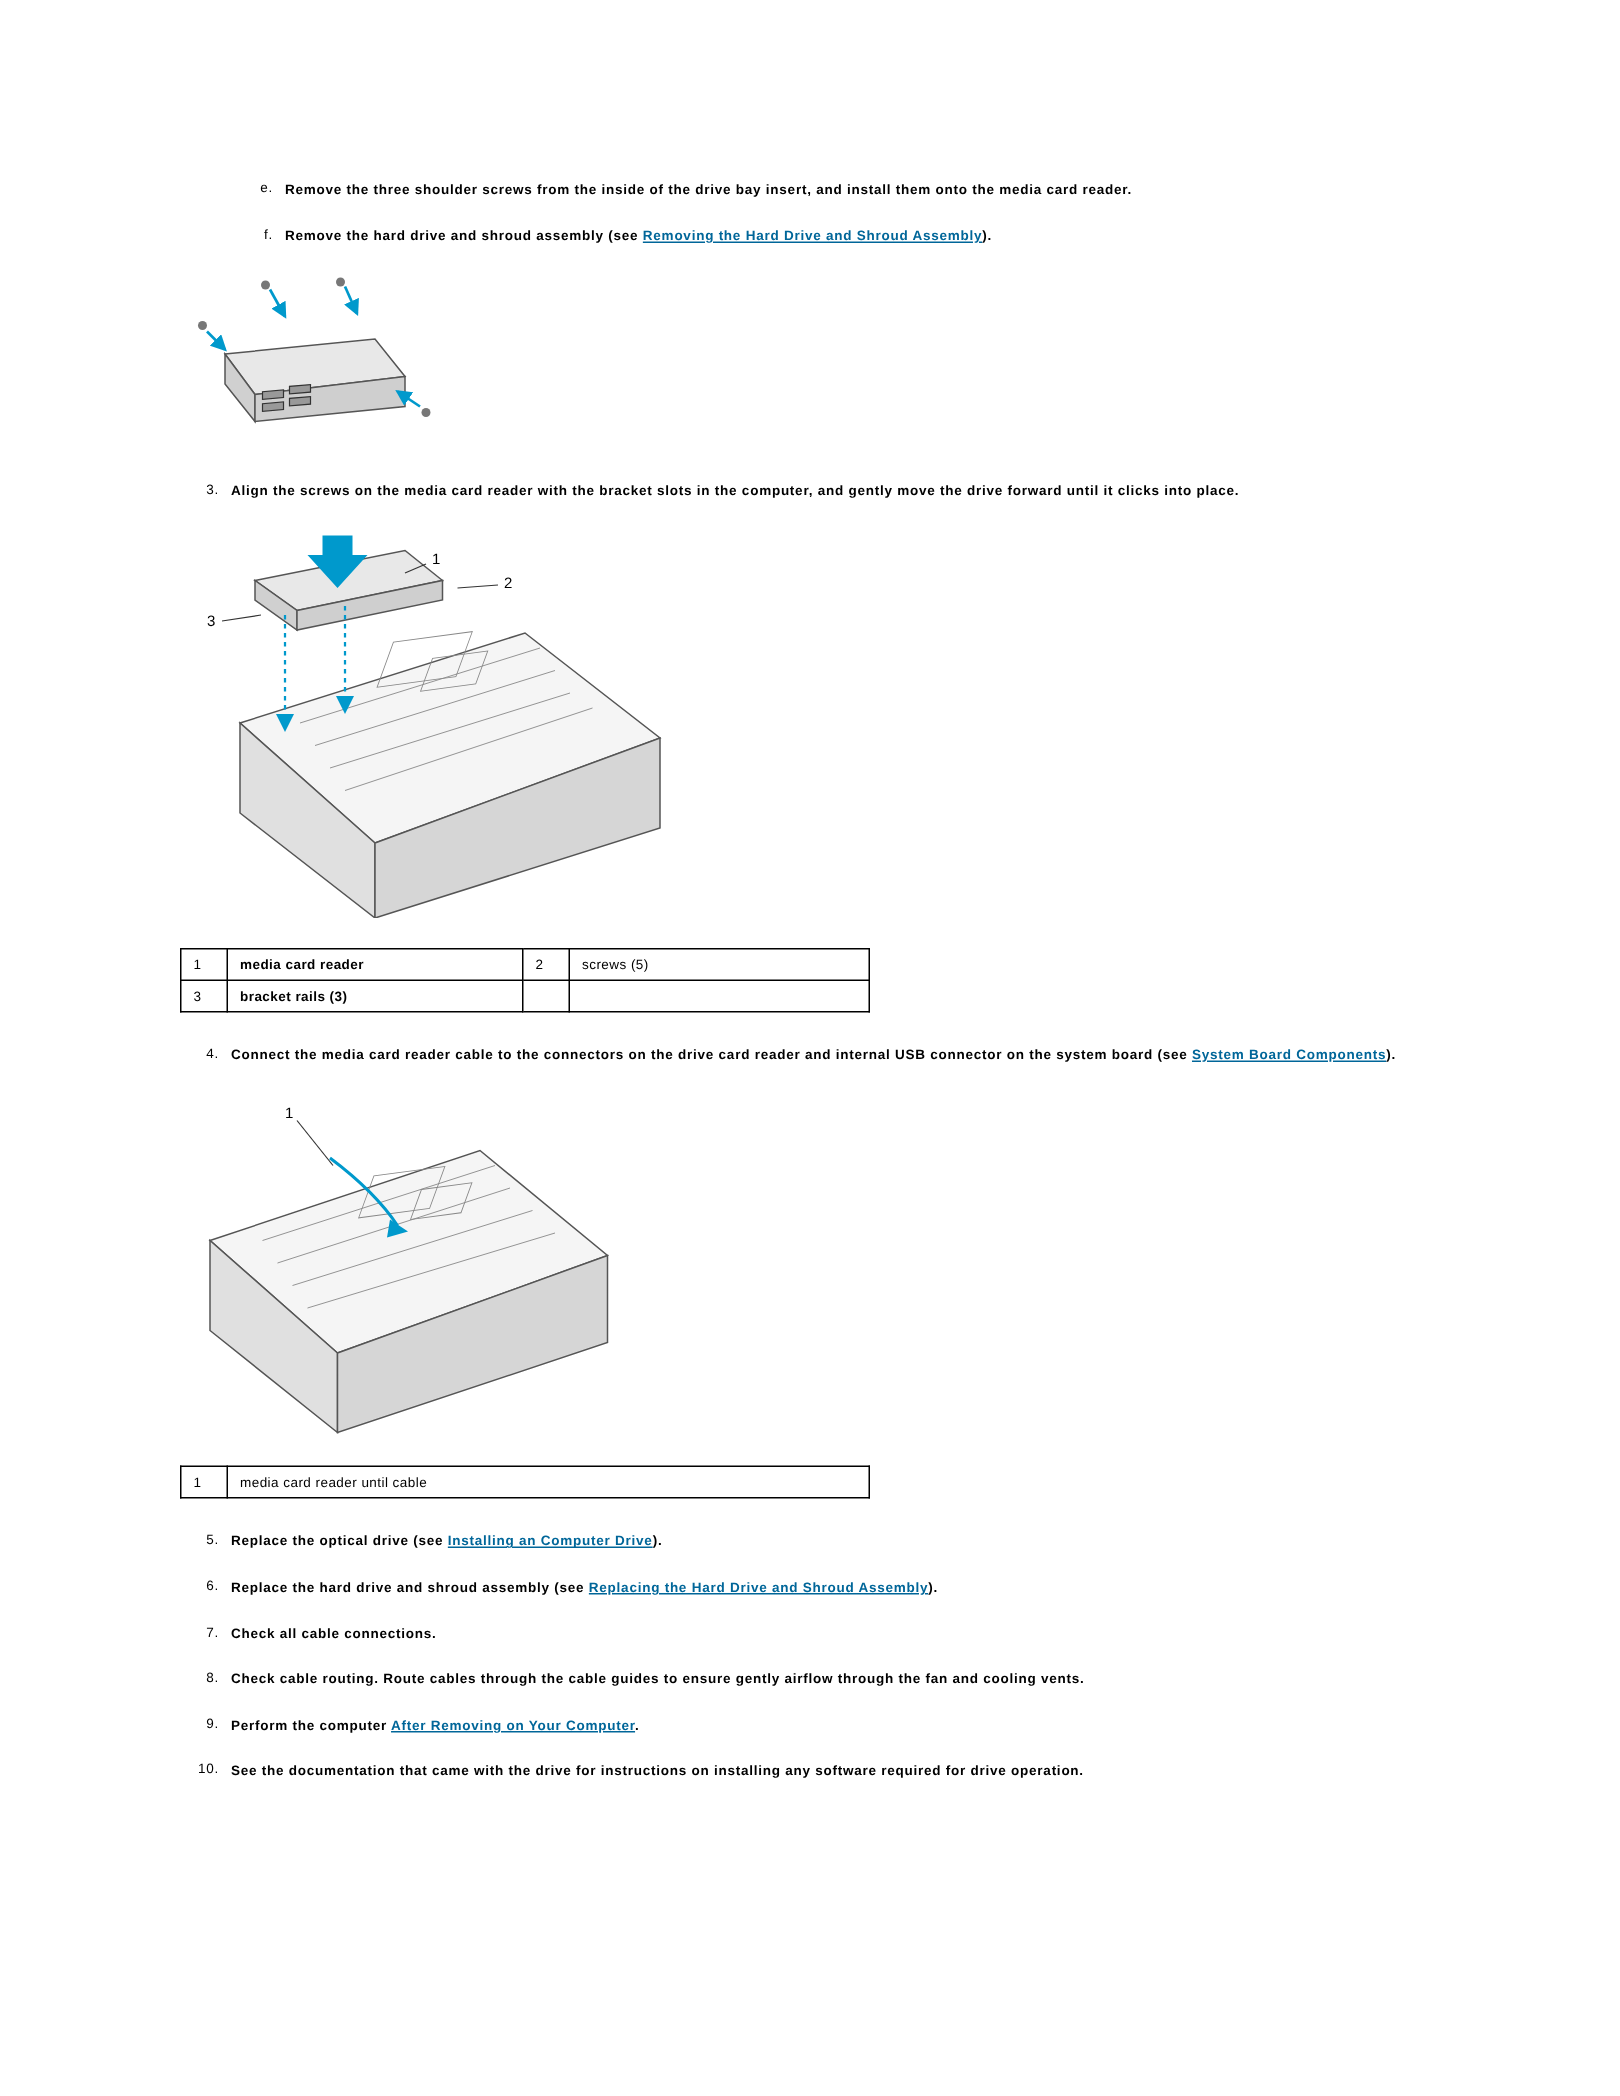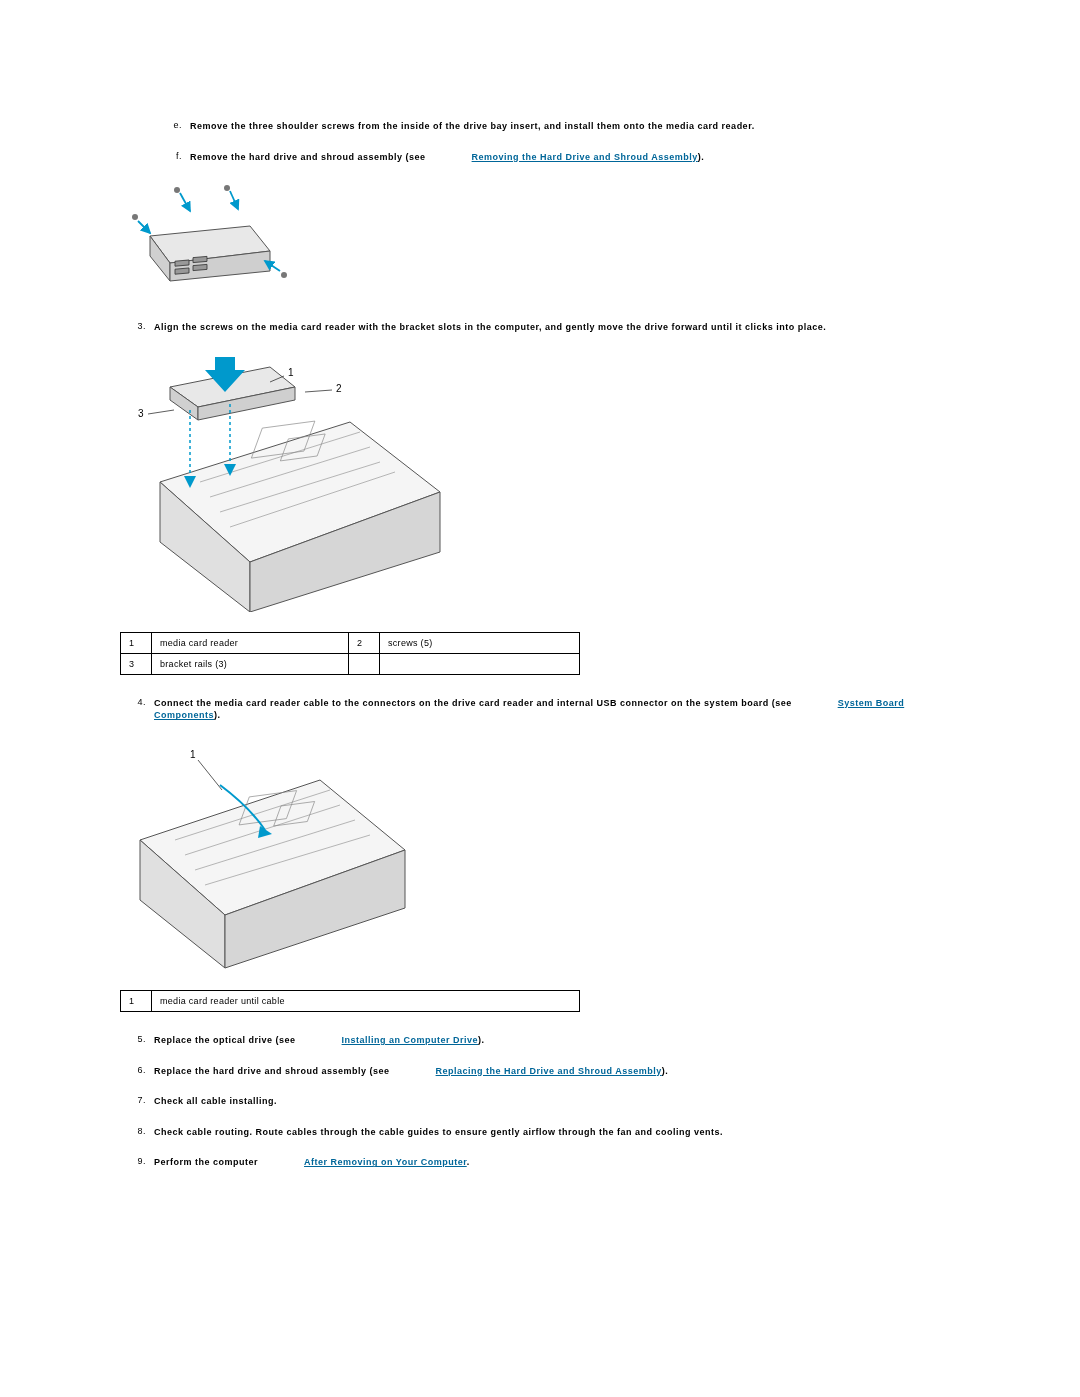--- a/index.html
+++ b/index.html
@@ -29,21 +29,20 @@
     padding-right: 8px;
   }
   .li-body {
     flex: 1;
     line-height: 1.4;
     font-weight: bold;
   }
   a.doc-link {
     color: #006699;
     text-decoration: underline;
-    margin-left: 43px;
   }
   .figure {
     margin: 6px 0 20px 0;
   }
   .figure svg { display: block; }
   table.callout {
     border-collapse: collapse;
     width: 460px;
     margin: 10px 0 22px 0;
     font-size: 9px;
@@ -51,21 +50,21 @@
   }
   table.callout td {
     border: 1px solid #000;
     padding: 4px 8px;
     height: 12px;
   }
   table.callout td.num {
     width: 14px;
     text-align: left;
   }
-  table.callout td.label { width: 180px; }
+  table.callout td.label { width: 180px; font-weight: bold; }
   .indent-sub { padding-left: 36px; }
   .indent-main { padding-left: 0; }
 </style>
 </head>
 <body>
 
 <div class="page">
 
   <div class="indent-sub">
     <div class="li-row">
@@ -242,27 +241,31 @@
       </div>
     </div>
     <div class="li-row">
       <div class="li-marker">6.</div>
       <div class="li-body">
         <span>Replace the hard drive and shroud assembly (see </span><a class="doc-link">Replacing the Hard Drive and Shroud Assembly</a><span>).</span>
       </div>
     </div>
     <div class="li-row">
       <div class="li-marker">7.</div>
-      <div class="li-body">Check all cable installing.</div>
+      <div class="li-body">Check all cable connections.</div>
     </div>
     <div class="li-row">
       <div class="li-marker">8.</div>
       <div class="li-body">Check cable routing. Route cables through the cable guides to ensure gently airflow through the fan and cooling vents.</div>
     </div>
     <div class="li-row">
       <div class="li-marker">9.</div>
       <div class="li-body">
         <span>Perform the computer </span><a class="doc-link">After Removing on Your Computer</a><span>.</span>
       </div>
     </div>
+    <div class="li-row">
+      <div class="li-marker">10.</div>
+      <div class="li-body">See the documentation that came with the drive for instructions on installing any software required for drive operation.</div>
+    </div>
   </div>
 
 </div>
 
 </body></html>

